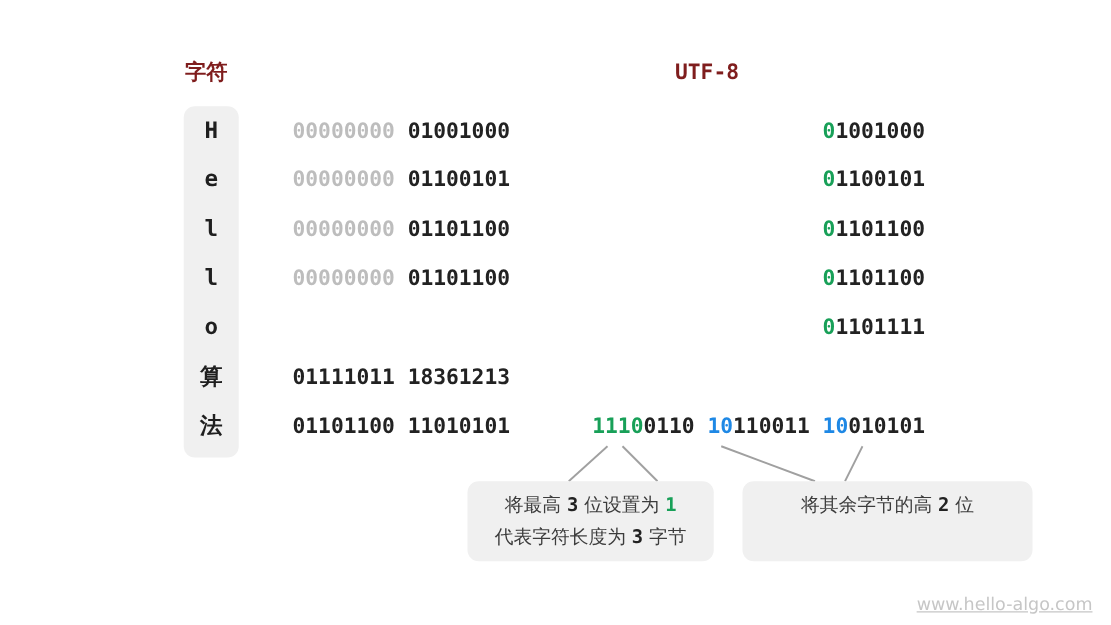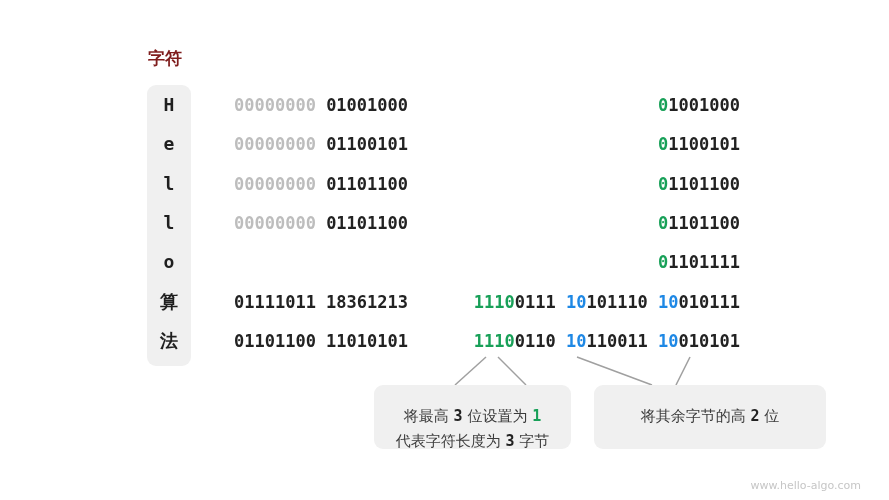--- a/index.html
+++ b/index.html
@@ -27,38 +27,39 @@
   .cell.unicode { left:234px; width:192px; text-align:left; }
   .cell.utf8 { right:149px; text-align:right; }
   .c-dark { color:#222222; }
   .c-gray { color:#bdbdbd; }
   .c-green { color:var(--green,#18A058); }
   .c-blue { color:var(--blue,#1E88E5); }
   .c-num { color:#222222; }
   .callout {
     position:absolute; top:385px; height:64px; background:#f0f0f0; border-radius:9px;
     font-family:"DejaVu Sans","Liberation Sans",sans-serif; font-size:15px; color:#3c3c3c;
-    text-align:center; padding-top:19px;
+    text-align:center; padding-top:7px;
   }
   .callout .line { height:25px; line-height:25px; white-space:pre; }
   .callout .c-green, .callout .c-blue, .callout .c-num {
     font-family:"DejaVu Sans Mono","Liberation Mono",monospace; font-weight:bold; font-size:15px;
   }
   .callout-left { left:374px; width:197px; }
   .callout-right { left:594px; width:232px; }
   .connectors { position:absolute; left:0; top:0; pointer-events:none; }
-  .watermark { position:absolute; right:28px; bottom:8px; font-size:11px; color:#c6c6c6;
-               font-family:"DejaVu Sans","Liberation Sans",sans-serif; }
+  .watermark { position:absolute; right:15px; bottom:8px; font-size:14px; color:#c6c6c6;
+               font-family:"DejaVu Sans","Liberation Sans",sans-serif;text-decoration:underline; }
 </style>
 </head>
 <body>
 
 <div class="canvas">
 
   <div class="col-header h-char">字符</div>
+  <div class="col-header h-utf8">UTF-8</div>
 
   <div class="char-box"></div>
 
   <div id="rows">
       <div class="row" style="top: 92px;">
         <div class="cell char">H</div>
         <div class="cell unicode"><span class="c-gray">00000000 </span><span class="c-dark">01001000</span></div>
         <div class="cell utf8"><span class="c-green">0</span><span class="c-dark">1001000</span></div>
       </div>
       <div class="row" style="top: 131.3px;">
@@ -76,21 +77,20 @@
         <div class="cell unicode"><span class="c-gray">00000000 </span><span class="c-dark">01101100</span></div>
         <div class="cell utf8"><span class="c-green">0</span><span class="c-dark">1101100</span></div>
       </div>
       <div class="row" style="top: 249.2px;">
         <div class="cell char">o</div>
         <div class="cell utf8"><span class="c-green">0</span><span class="c-dark">1101111</span></div>
       </div>
       <div class="row" style="top: 288.5px;">
         <div class="cell char">算</div>
         <div class="cell unicode"><span class="c-dark">01111011 18361213</span></div>
-        <div class="cell utf8"><span class="c-green">1110</span><span class="c-dark">0111 </span><span class="c-blue">10</span><span class="c-dark">101110 </span><span class="c-blue">10</span><span class="c-dark">010111</span></div>
       </div>
       <div class="row" style="top: 327.8px;">
         <div class="cell char">法</div>
         <div class="cell unicode"><span class="c-dark">01101100 11010101</span></div>
         <div class="cell utf8"><span class="c-green">1110</span><span class="c-dark">0110 </span><span class="c-blue">10</span><span class="c-dark">110011 </span><span class="c-blue">10</span><span class="c-dark">010101</span></div>
       </div>
     </div>
 
   <svg class="connectors" width="889" height="500" viewBox="0 0 889 500">
     <line x1="486" y1="357" x2="455" y2="385" stroke="#a0a0a0" stroke-width="1.5"></line>

